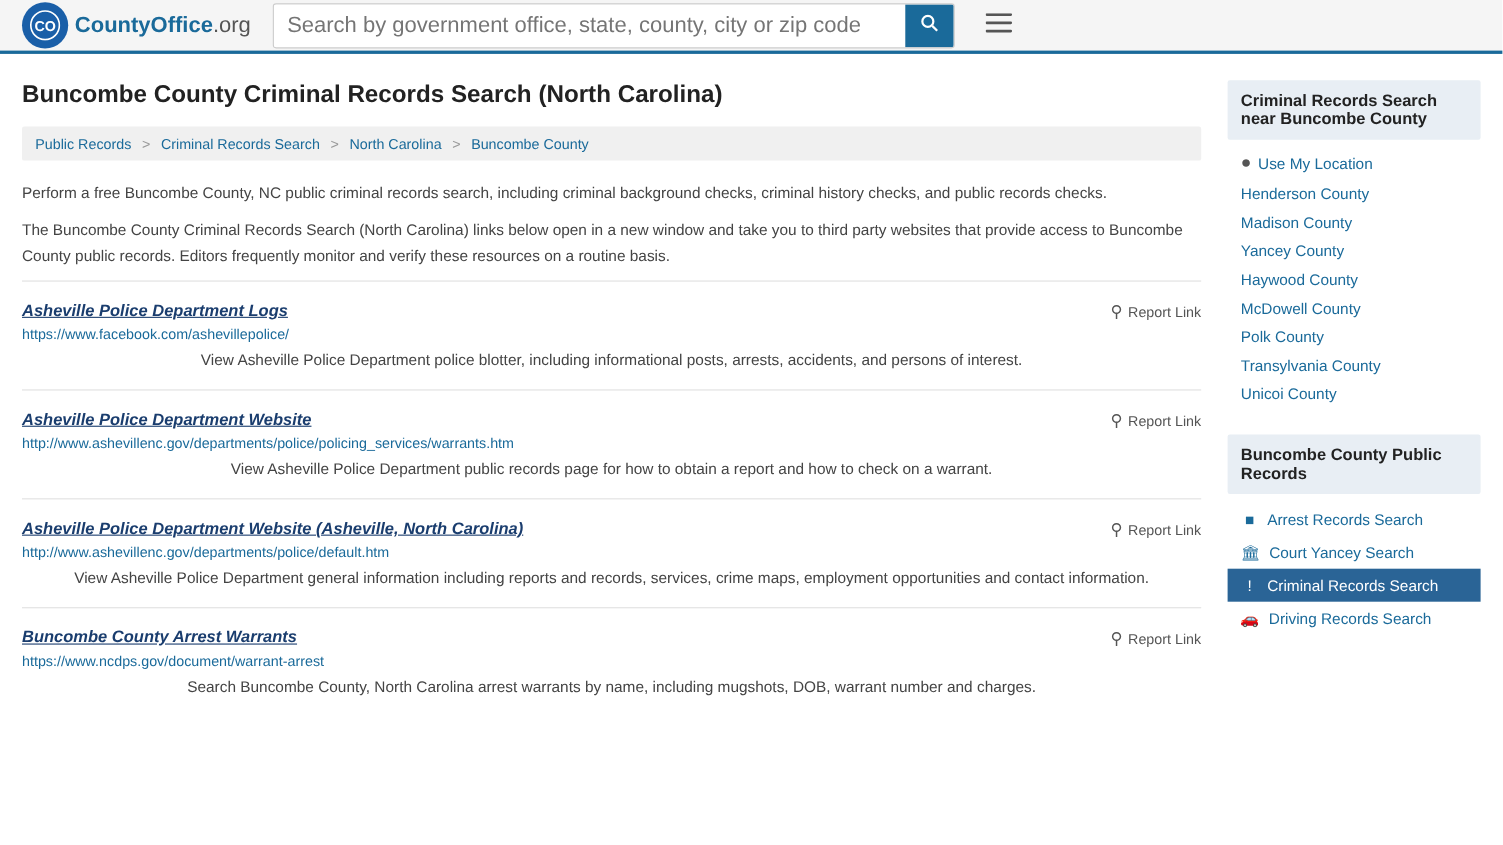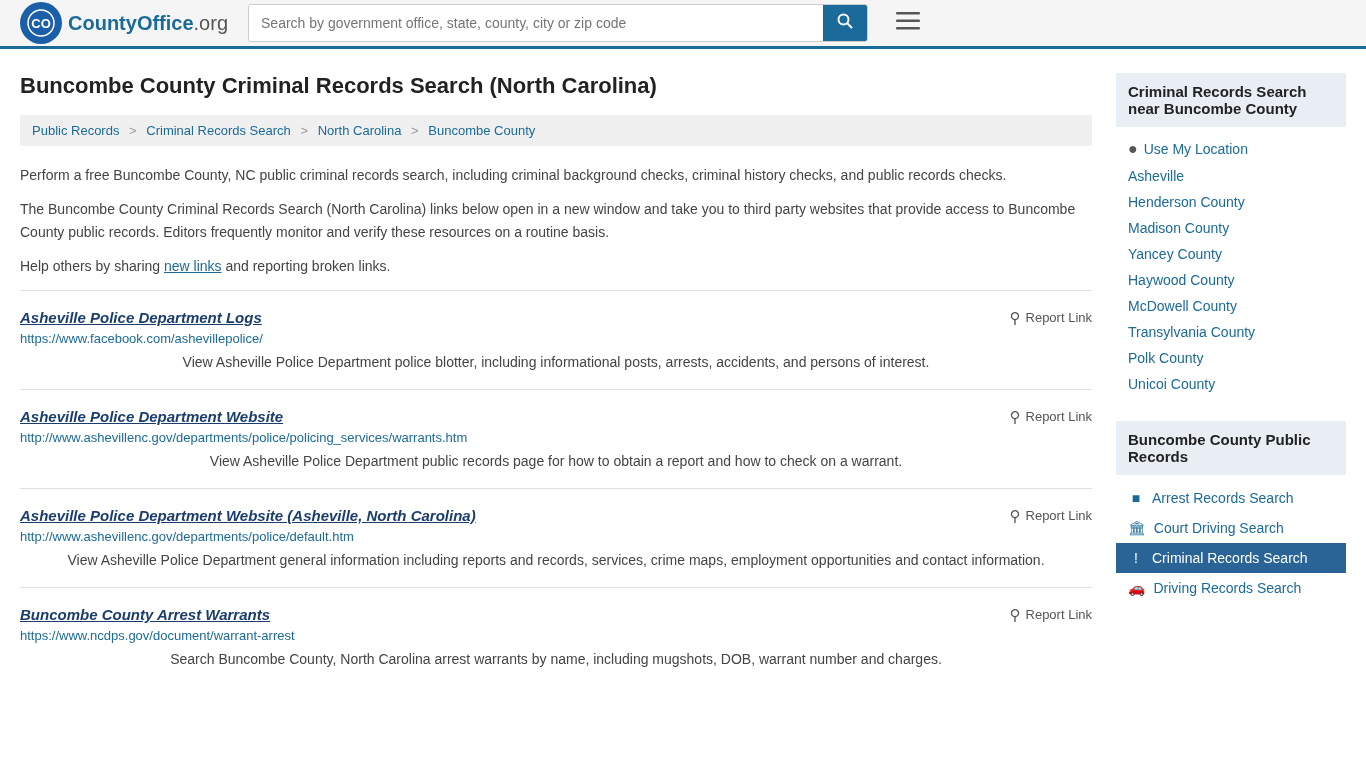--- a/index.html
+++ b/index.html
@@ -44,21 +44,21 @@
       display: flex;
       border: 1px solid #ccc;
       border-radius: 3px;
       overflow: hidden;
     }
     .search-bar input {
       flex: 1;
       padding: 8px 12px;
       border: none;
       outline: none;
-      font-size: 14px;
+      font-size: 20px;
       color: #0f766e;
     }
     .search-bar button {
       background: #1a6a9a;
       border: none;
       padding: 8px 14px;
       cursor: pointer;
       color: white;
       font-size: 16px;
     }
@@ -262,23 +262,20 @@
       <span class="sep">&gt;</span>
       <a href="#">Criminal Records Search</a>
       <span class="sep">&gt;</span>
       <a href="#">North Carolina</a>
       <span class="sep">&gt;</span>
       <a href="#">Buncombe County</a>
     </div>
 
     <p class="description">Perform a free Buncombe County, NC public criminal records search, including criminal background checks, criminal history checks, and public records checks.</p>
     <p class="description">The Buncombe County Criminal Records Search (North Carolina) links below open in a new window and take you to third party websites that provide access to Buncombe County public records. Editors frequently monitor and verify these resources on a routine basis.</p>
-    <p class="description">
-      <span>Help others by sharing </span><a href="#">new links</a><span> and reporting broken links.</span>
-    </p>
 
     <div id="results-container">
         <div class="result-item">
     <div class="result-header">
       <a class="result-title" href="#">Asheville Police Department Logs</a>
       <span class="report-link">
         <span class="icon">⚲</span>
         Report Link
       </span>
     </div>
@@ -324,42 +321,41 @@
 
   <div class="sidebar">
 
     <div class="sidebar-section">
       <div class="sidebar-heading">Criminal Records Search near Buncombe County</div>
       <a class="sidebar-link use-location" href="#">
         <span style="color:#555;font-size:16px;">●</span>
         <span>Use My Location</span>
       </a>
       <div id="sidebar-nearby-links">
-          <a class="sidebar-link" href="#">Asheville</a>
           <a class="sidebar-link" href="#">Henderson County</a>
           <a class="sidebar-link" href="#">Madison County</a>
           <a class="sidebar-link" href="#">Yancey County</a>
           <a class="sidebar-link" href="#">Haywood County</a>
           <a class="sidebar-link" href="#">McDowell County</a>
+          <a class="sidebar-link" href="#">Polk County</a>
           <a class="sidebar-link" href="#">Transylvania County</a>
-          <a class="sidebar-link" href="#">Polk County</a>
           <a class="sidebar-link" href="#">Unicoi County</a>
         </div>
     </div>
 
     <div class="sidebar-section">
       <div class="sidebar-heading">Buncombe County Public Records</div>
       <div id="sidebar-records-items">
           <a class="sidebar-records-item" href="#">
             <span class="rec-icon">■</span>
             <span>Arrest Records Search</span>
           </a>
           <a class="sidebar-records-item" href="#">
             <span class="rec-icon">🏛</span>
-            <span>Court Driving Search</span>
+            <span>Court Yancey Search</span>
           </a>
           <a class="sidebar-records-item active" href="#">
             <span class="rec-icon">!</span>
             <span>Criminal Records Search</span>
           </a>
           <a class="sidebar-records-item" href="#">
             <span class="rec-icon">🚗</span>
             <span>Driving Records Search</span>
           </a>
         </div>

